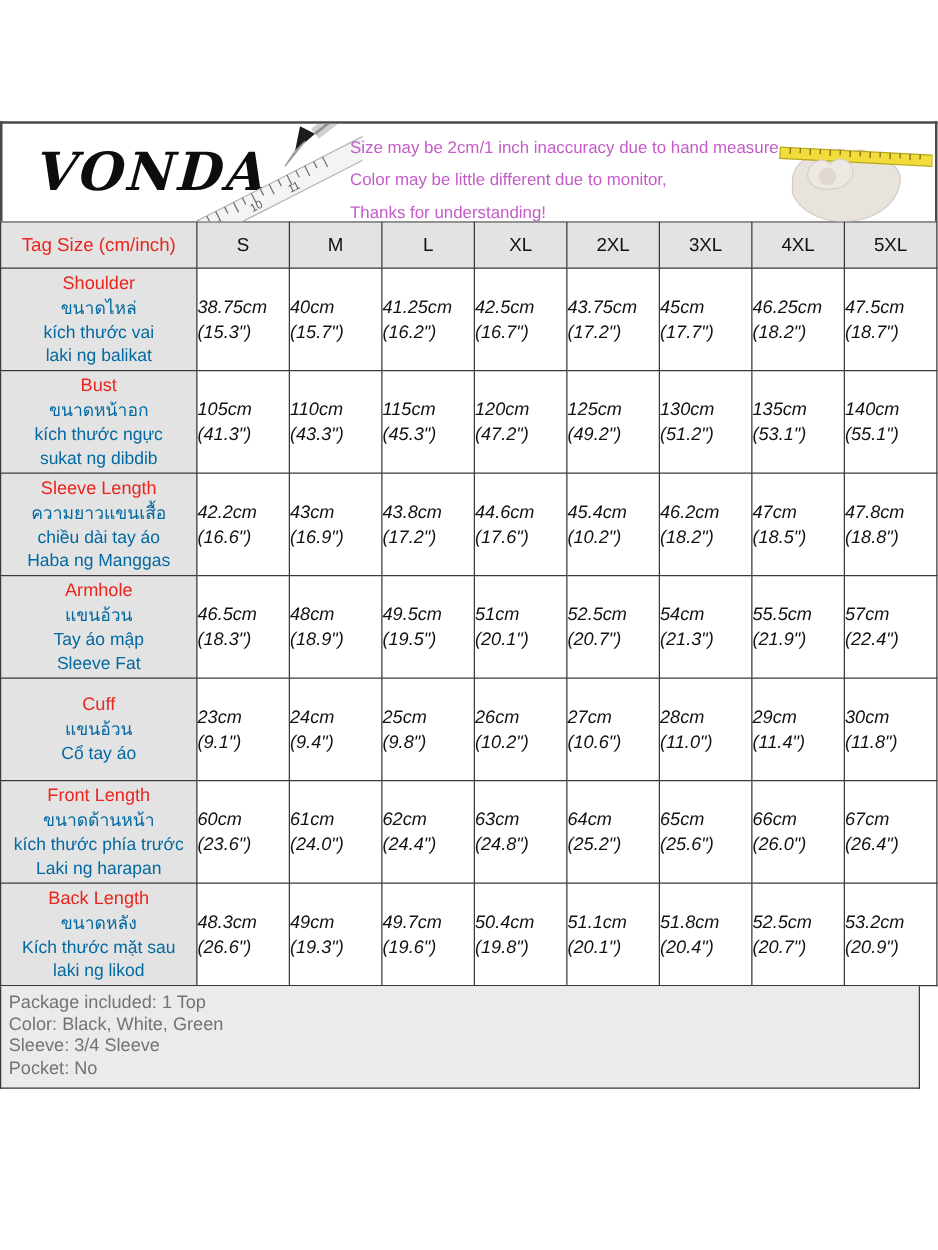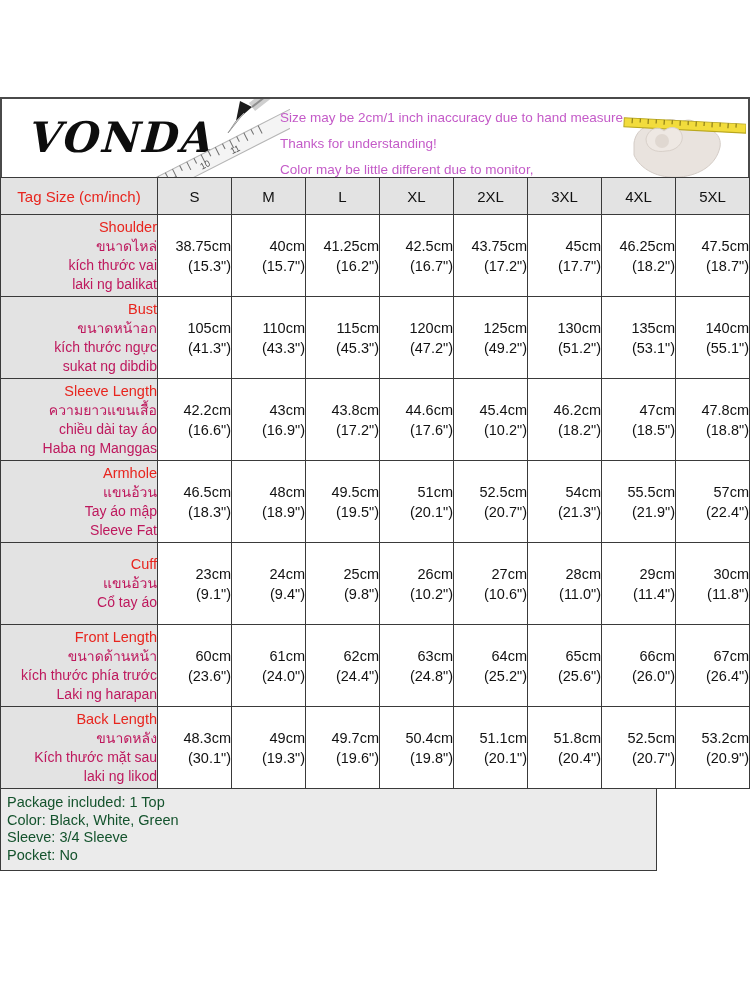--- a/index.html
+++ b/index.html
@@ -37,33 +37,33 @@
   table.size-table col.c-label{width:157px;}
   table.size-table col.c-size{width:74px;}
   table.size-table th,table.size-table td{
     border:1px solid #3a3a3a;padding:0;vertical-align:middle;
     font-weight:normal;
   }
   tr.hdr{height:37px;}
   tr.hdr th{background:#e3e3e3;font-size:15px;color:#111;text-align:center;}
   tr.hdr th.corner{color:#e8251e;}
   tbody tr{height:82px;}
-  .label-cell{background:#e3e3e3;text-align:right;font-size:14px;line-height:19px;padding:2px 1px;}
+  .label-cell{background:#e3e3e3;text-align:center;font-size:14px;line-height:19px;padding:2px 1px;}
   .mname{color:#e8251e;font-size:14.5px;}
-  .mtrans{color:#be185d;}
+  .mtrans{color:#0369a1;}
   .vcell{
-    text-align:right;font-size:14.5px;line-height:20px;color:#111;
-    white-space:pre-line;background:#fff;
+    text-align:left;font-size:14.5px;line-height:20px;color:#111;
+    white-space:pre-line;background:#fff;font-style:italic;
   }
 
   
   .details{
     border:1px solid #3a3a3a;border-top:none;background:#ebebeb;
-    box-sizing:border-box;width:657px;padding:5px 6px 6px 6px;
-    font-size:14.5px;line-height:17.5px;color:#14532d;
+    box-sizing:border-box;width:736px;padding:5px 6px 6px 6px;
+    font-size:14.5px;line-height:17.5px;color:#737373;
   }
 </style>
 </head>
 <body>
 
 <div class="page">
 
   <div class="banner">
     <div class="logo">VONDA</div>
 
@@ -99,22 +99,22 @@
       <g>
         <polygon points="100,2 112,8 96,22" fill="#1c1c1c"></polygon>
         <polygon points="96,22 104,14 88,34" fill="#e6e6e6" stroke="#9a9a9a" stroke-width="1"></polygon>
         <line x1="112" y1="8" x2="148" y2="-20" stroke="#cfcfcf" stroke-width="10"></line>
         <line x1="112" y1="8" x2="148" y2="-20" stroke="#8f8f8f" stroke-width="2"></line>
       </g>
     </svg>
 
     <div class="notice">
       <div>Size may be 2cm/1 inch inaccuracy due to hand measure,</div>
+      <div>Color may be little different due to monitor,</div>
       <div>Thanks for understanding!</div>
-      <div>Color may be little different due to monitor,</div>
     </div>
 
     <svg class="hand-ruler" width="150" height="80" viewBox="0 0 150 80">
       <path d="M38 44 C40 30 52 24 62 28 C66 20 78 18 84 24 C92 18 102 22 104 30
                C116 28 126 36 124 48 C120 66 104 76 84 78 C62 80 44 70 38 56 Z" fill="#e9e3de" stroke="#d4ccc6" stroke-width="1"></path>
       <g transform="rotate(3 90 27)">
         <rect x="28" y="22" width="122" height="9" fill="#f2dc3c" stroke="#b9a71e" stroke-width="1"></rect>
         <g stroke="#7a6c12" stroke-width="1">
           <line x1="36" y1="22" x2="36" y2="27"></line>
             <line x1="44" y1="22" x2="44" y2="26"></line>
@@ -307,21 +307,21 @@
 (26.4")</td>
         </tr>
         <tr>
           <th class="label-cell">
             <div class="mname">Back Length</div>
             <div class="mtrans">ขนาดหลัง</div>
             <div class="mtrans">Kích thước mặt sau</div>
             <div class="mtrans">laki ng likod</div>
           </th>
           <td class="vcell">48.3cm
-(30.1")</td>
+(26.6")</td>
           <td class="vcell">49cm
 (19.3")</td>
           <td class="vcell">49.7cm
 (19.6")</td>
           <td class="vcell">50.4cm
 (19.8")</td>
           <td class="vcell">51.1cm
 (20.1")</td>
           <td class="vcell">51.8cm
 (20.4")</td>

